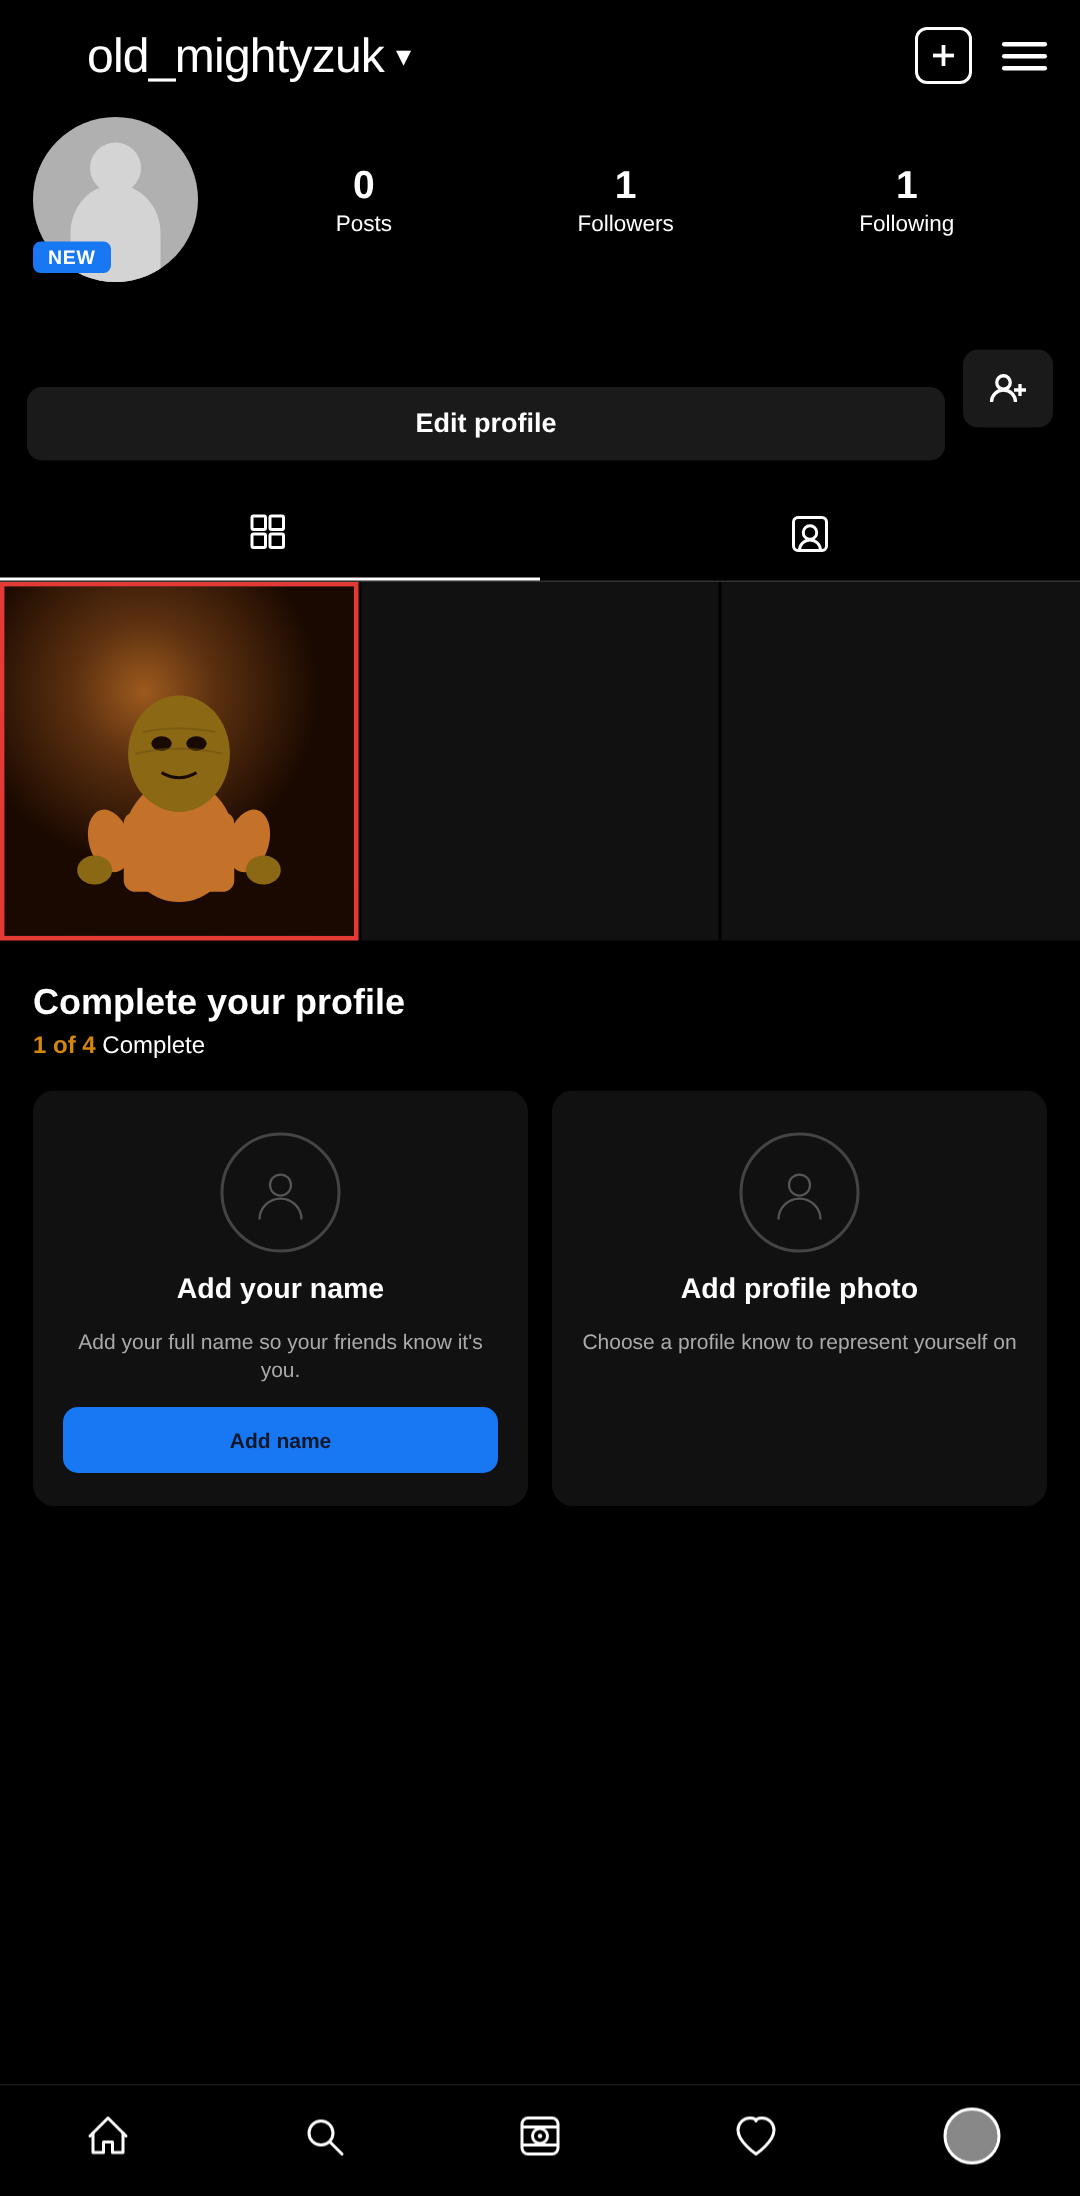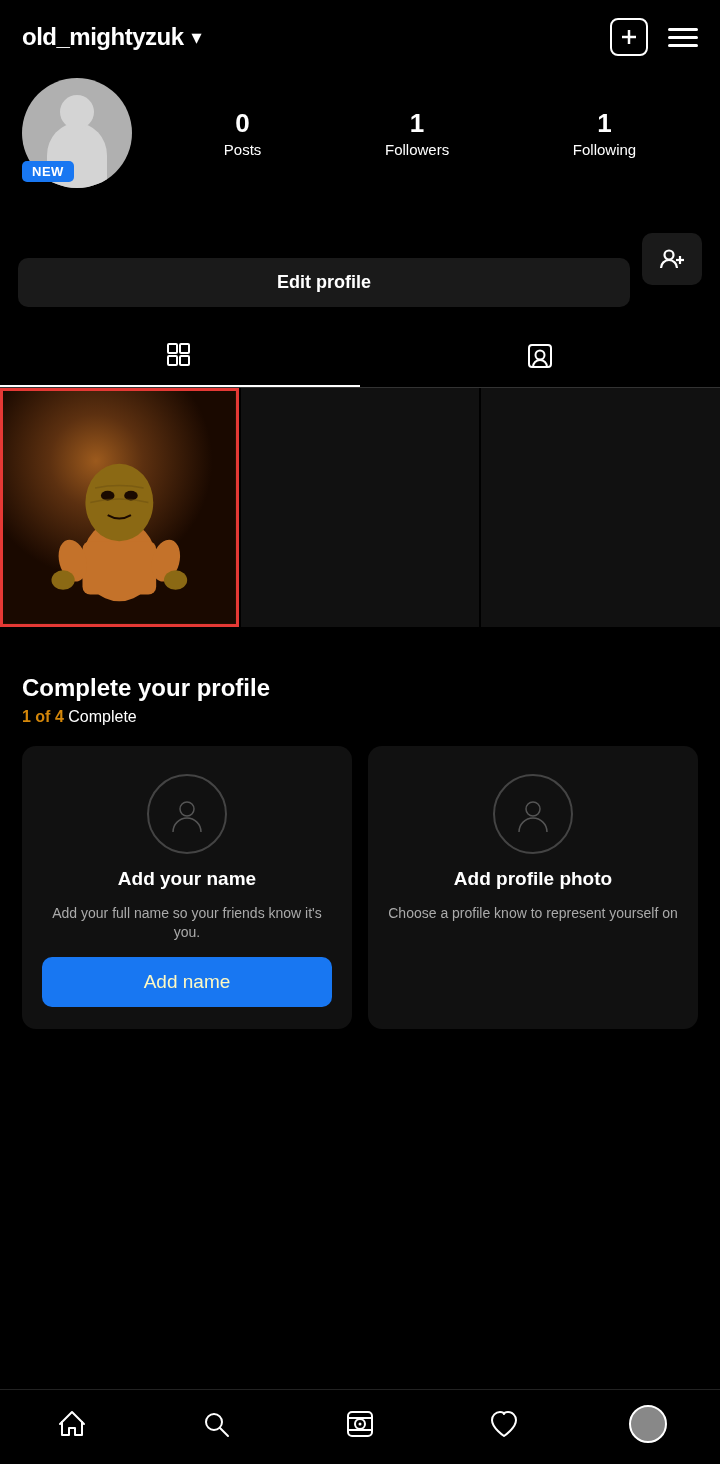--- a/index.html
+++ b/index.html
@@ -19,23 +19,24 @@
       align-items: center;
       justify-content: space-between;
       padding: 18px 22px 12px 22px;
     }
     .header-left {
       display: flex;
       align-items: center;
       gap: 8px;
     }
     .username {
-      font-size: 24px;
-      font-weight: 700;
+      font-size: 32px;
+      font-weight: 400;
       letter-spacing: -0.5px;
+      margin-left: 36px;
     }
     .chevron-down {
       font-size: 20px;
       color: #fff;
     }
     .header-right {
       display: flex;
       align-items: center;
       gap: 20px;
     }
@@ -229,21 +230,20 @@
       height: 100%;
       background: 
         radial-gradient(ellipse at 40% 30%, #8B4513 0%, #5c3317 30%, #3e2010 60%, #2a1500 100%);
       position: relative;
       overflow: hidden;
     }
 
     
     .complete-section {
       padding: 28px 22px 20px 22px;
-      margin-top: 19px;
     }
     .complete-title {
       font-size: 24px;
       font-weight: 700;
       margin-bottom: 6px;
     }
     .complete-progress {
       font-size: 16px;
     }
     .complete-progress .highlight {
@@ -288,26 +288,26 @@
       text-align: center;
     }
     .card-desc {
       font-size: 14px;
       color: #aaa;
       text-align: center;
       line-height: 1.4;
     }
     .card-btn {
       background: #1877f2;
-      color: #fef9c3;
+      color: #0f172a;
       border: none;
       border-radius: 10px;
       padding: 14px 28px;
-      font-size: 19px;
-      font-weight: 400;
+      font-size: 14px;
+      font-weight: 700;
       cursor: pointer;
       width: 100%;
     }
 
     
     .bottom-nav {
       position: fixed;
       bottom: 0;
       left: 0;
       width: 720px;

